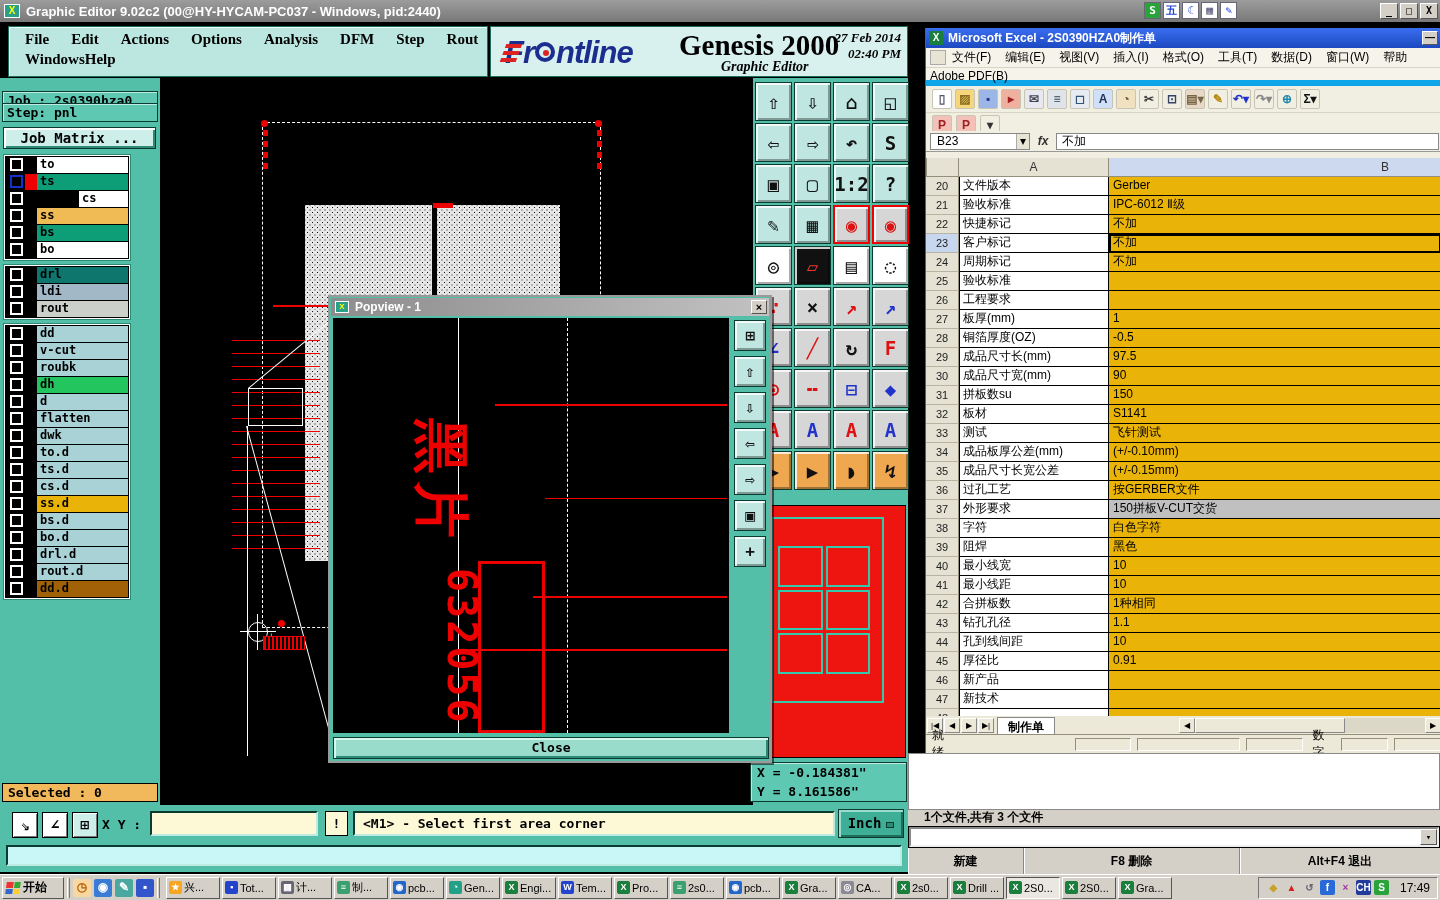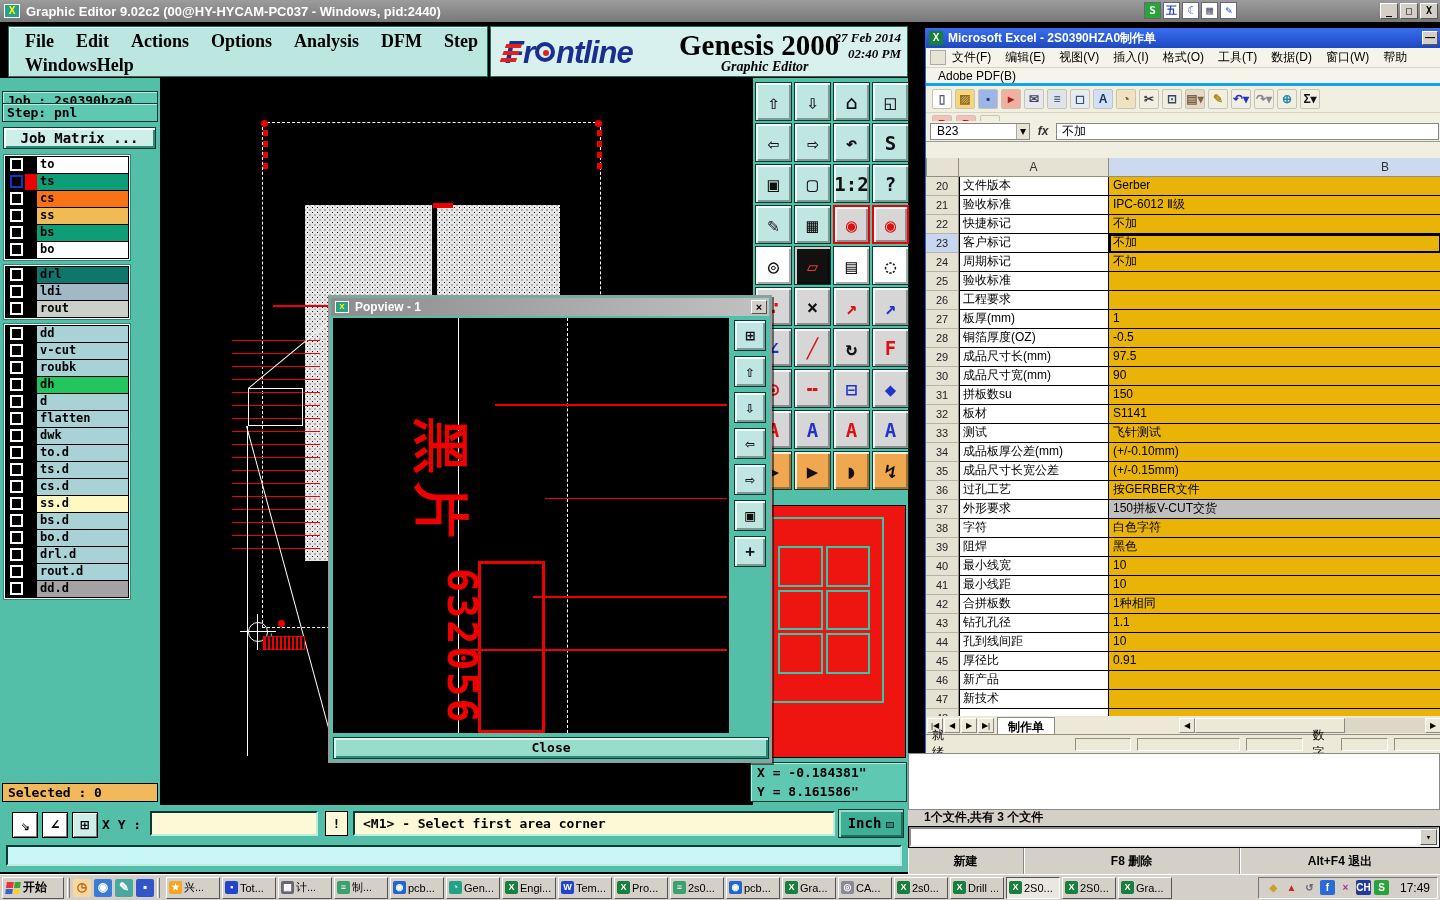--- a/index.html
+++ b/index.html
@@ -10,21 +10,21 @@
 
 
 .titlebar{left:0;top:0;width:1440px;height:22px;background:linear-gradient(180deg,#9c9c9c,#787878);display:flex;align-items:center;color:#fff;font-weight:bold;font-size:13px;font-family:"Liberation Sans",sans-serif}
 .appicon{width:16px;height:14px;margin:0 6px 0 4px;background:#2aa08a;border:1px solid #fff;color:#ff0;font-size:10px;line-height:12px;text-align:center;font-weight:bold}
 .ime{left:1144px;top:2px;display:flex;gap:2px}
 .ime span{width:17px;height:17px;font-size:11px;line-height:16px;text-align:center;border:1px solid #667;font-weight:bold;background:#fff}
 .winctl{right:2px;top:3px;display:flex;gap:2px}
 .winctl span{width:18px;height:16px;background:#d4d0c8;border:1px solid #fff;border-right-color:#555;border-bottom-color:#555;color:#000;font-size:10px;line-height:14px;text-align:center;font-weight:bold}
 
 
-.gmenubar{left:8px;top:26px;width:480px;height:51px;background:#bce6e0;border:1px solid #1e6e5c;box-shadow:inset 1px 1px 0 #eafffa;font-family:"Liberation Serif",serif;font-weight:bold;font-size:18px;color:#000}
+.gmenubar{left:8px;top:26px;width:480px;height:51px;background:#bce6e0;border:1px solid #1e6e5c;box-shadow:inset 1px 1px 0 #eafffa;font-family:"Liberation Serif",serif;font-weight:bold;font-size:15px;color:#000}
 .gmrow1{display:flex;gap:22px;padding:4px 0 0 16px}
 .gmrow2{display:flex;padding:3px 24px 0 16px}
 .banner{left:490px;top:26px;width:418px;height:51px;background:#d9f1ee;border:1px solid #1e6e5c;overflow:hidden}
 .fl-logo{position:absolute;left:14px;top:8px;color:#1b2d8f;font-family:"Liberation Sans",sans-serif;font-style:italic;font-weight:bold;font-size:31px;letter-spacing:-1px}
 .fl-bars{position:absolute;left:-2px;top:9px;width:16px;height:18px;background:repeating-linear-gradient(180deg,#d22 0 4px,transparent 4px 7px);transform:skewX(-20deg)}
 .fl-o{display:inline-block;width:20px;height:20px;border:4px solid #1b2d8f;border-radius:50%;position:relative;top:-1px;margin:0 1px}
 .fl-o i{position:absolute;left:4px;top:4px;width:6px;height:6px;background:#d22;border-radius:50%}
 .gen-title{position:absolute;left:188px;top:2px;font-family:"Liberation Serif",serif;font-weight:bold;font-size:29px;color:#000}
 .gen-sub{position:absolute;left:230px;top:32px;font-family:"Liberation Serif",serif;font-style:italic;font-weight:bold;font-size:14px;color:#000}
 .gen-dt{position:absolute;right:6px;top:3px;text-align:right;font-family:"Liberation Serif",serif;font-style:italic;font-weight:bold;font-size:13px;line-height:16px;color:#000}
@@ -88,25 +88,25 @@
 .pv-close{position:absolute;left:3px;top:440px;width:436px;height:22px;background:#9adccb;border:1px solid #0a3a30;box-shadow:inset 2px 2px 0 #d8f5ee,inset -2px -2px 0 #2e8a74;font-weight:bold;text-align:center;line-height:20px;color:#000}
 .pv-vtext{position:absolute;transform:rotate(90deg);transform-origin:0 0;color:#e00;font-weight:bold;white-space:nowrap}
 
 
 .excel{left:925px;top:28px;width:515px;height:725px;background:#f1efe2;font-family:"Liberation Sans",sans-serif;border-left:1px solid #2663d8}
 .x-title{position:absolute;left:0;top:0;width:515px;height:20px;background:linear-gradient(180deg,#3a6ef0,#1c49c0);color:#fff;font-weight:bold;font-size:12px;display:flex;align-items:center}
 .x-icon{width:14px;height:14px;background:#1a7f3c;color:#fff;font-size:10px;font-weight:bold;text-align:center;line-height:14px;margin:0 5px 0 3px}
 .x-min{margin-left:auto;width:16px;height:14px;background:#d4d0c8;border:1px solid #fff;border-right-color:#555;border-bottom-color:#555;color:#000;text-align:center;line-height:12px;font-size:10px;font-weight:bold;margin-right:3px}
 .x-menu{position:absolute;left:0;top:20px;width:515px;height:20px;background:#f6f4ea;border-bottom:1px solid #d8d4c4;display:flex;gap:14px;align-items:center;padding-left:26px;font-size:12px;color:#000;white-space:nowrap;overflow:hidden}
 .x-menuicon{position:absolute;left:4px;top:2px;width:16px;height:15px;background:#e8e4d4;border:1px solid #aaa}
-.x-adobe{position:absolute;left:0;top:40px;width:515px;height:18px;background:#f6f4ea;border-bottom:3px solid #0ea5e9;font-size:12px;padding-left:12px;line-height:17px}
+.x-adobe{position:absolute;left:0;top:40px;width:515px;height:18px;background:#f6f4ea;border-bottom:6px solid #0ea5e9;font-size:12px;padding-left:4px;line-height:17px}
 .x-tb{position:absolute;left:0;top:58px;width:515px;height:27px;background:#f1efe2;border-bottom:1px solid #d8d4c4;display:flex;align-items:center;gap:3px;padding-left:6px}
 .x-tb2{position:absolute;left:0;top:85px;width:515px;height:24px;background:#f1efe2;border-bottom:1px solid #c8c4b4;display:flex;align-items:center;gap:4px;padding-left:6px}
 .xic{width:20px;height:20px;border:1px solid #c8c4b4;border-radius:2px;font-size:12px;font-weight:bold;display:flex;align-items:center;justify-content:center}
-.x-formula{position:absolute;left:0;top:93px;width:515px;height:21px;background:#f1efe2;display:flex;align-items:center;border-bottom:1px solid #999}
+.x-formula{position:absolute;left:0;top:103px;width:515px;height:21px;background:#f1efe2;display:flex;align-items:center;border-bottom:1px solid #999}
 .x-namebox{width:100px;height:17px;background:#fff;border:1px solid #888;margin-left:4px;font-size:12px;padding-left:6px;line-height:15px;display:flex}
 .x-namebox i{margin-left:auto;font-style:normal;background:#e8e4d4;width:13px;text-align:center;border-left:1px solid #aaa}
 .x-fx{width:26px;text-align:center;font-style:italic;font-weight:bold;font-size:12px;color:#333}
 .x-val{flex:1;height:17px;background:#fff;border:1px solid #888;font-size:12px;padding-left:5px;line-height:15px;margin-right:2px}
 .x-headers{position:absolute;left:0;top:130px;width:515px;height:19px;display:flex;font-size:12px;color:#333}
 .x-corner{width:33px;background:#e5e2d4;border:1px solid #948f7d;border-top:0}
 .x-ha{width:150px;background:#e5e2d4;border-right:1px solid #948f7d;border-bottom:1px solid #948f7d;text-align:center;line-height:18px}
 .x-hb{flex:1;background:#cdd9ee;border-bottom:1px solid #948f7d;line-height:18px;position:relative}
 .x-hb span{position:absolute;left:272px}
 .xrows{position:absolute;left:0;top:149px;width:515px;height:539px;overflow:hidden;background:#fff}
@@ -217,21 +217,21 @@
             <span class="lname" style="background: rgb(255, 255, 255);">to</span>
           </div>
           <div class="lrow sel">
             <span class="lcb"></span>
             <span class="lsw"></span>
             <span class="lname" style="background: rgb(13, 158, 120);">ts</span>
           </div>
           <div class="lrow">
             <span class="lcb"></span>
             <span class="lsw"></span>
-            <span class="lname" style="background: #f97316;">cs</span>
+            <span class="lname" style="background: #ffffff; margin-left: 42px;">cs</span>
           </div>
           <div class="lrow">
             <span class="lcb"></span>
             <span class="lsw"></span>
             <span class="lname" style="background: rgb(240, 186, 85);">ss</span>
           </div>
           <div class="lrow">
             <span class="lcb"></span>
             <span class="lsw"></span>
             <span class="lname" style="background: rgb(13, 158, 120);">bs</span>
@@ -308,21 +308,21 @@
             <span class="lname" style="background: rgb(169, 210, 214);">ts.d</span>
           </div>
           <div class="lrow">
             <span class="lcb"></span>
             <span class="lsw"></span>
             <span class="lname" style="background: rgb(169, 210, 214);">cs.d</span>
           </div>
           <div class="lrow">
             <span class="lcb"></span>
             <span class="lsw"></span>
-            <span class="lname" style="background: #fef9c3;">ss.d</span>
+            <span class="lname" style="background: #eab308;">ss.d</span>
           </div>
           <div class="lrow">
             <span class="lcb"></span>
             <span class="lsw"></span>
             <span class="lname" style="background: rgb(169, 210, 214);">bs.d</span>
           </div>
           <div class="lrow">
             <span class="lcb"></span>
             <span class="lsw"></span>
             <span class="lname" style="background: rgb(169, 210, 214);">bo.d</span>
@@ -333,21 +333,21 @@
             <span class="lname" style="background: rgb(169, 210, 214);">drl.d</span>
           </div>
           <div class="lrow">
             <span class="lcb"></span>
             <span class="lsw"></span>
             <span class="lname" style="background: rgb(169, 210, 214);">rout.d</span>
           </div>
           <div class="lrow">
             <span class="lcb"></span>
             <span class="lsw"></span>
-            <span class="lname" style="background: #a3a3a3;">dd.d</span>
+            <span class="lname" style="background: #a16207;">dd.d</span>
           </div>
         </div>
     </div>
     <div class="selbadge">Selected : 0</div>
   </div>
 
   <div class="abs gcanvas">
     <div class="abs" style="left:102px;top:44px;width:339px;height:506px;border:1px dashed #fff"></div>
     <div class="abs dither" style="left:145px;top:127px;width:127px;height:104px"></div>
     <div class="abs dither" style="left:277px;top:127px;width:123px;height:104px"></div>

